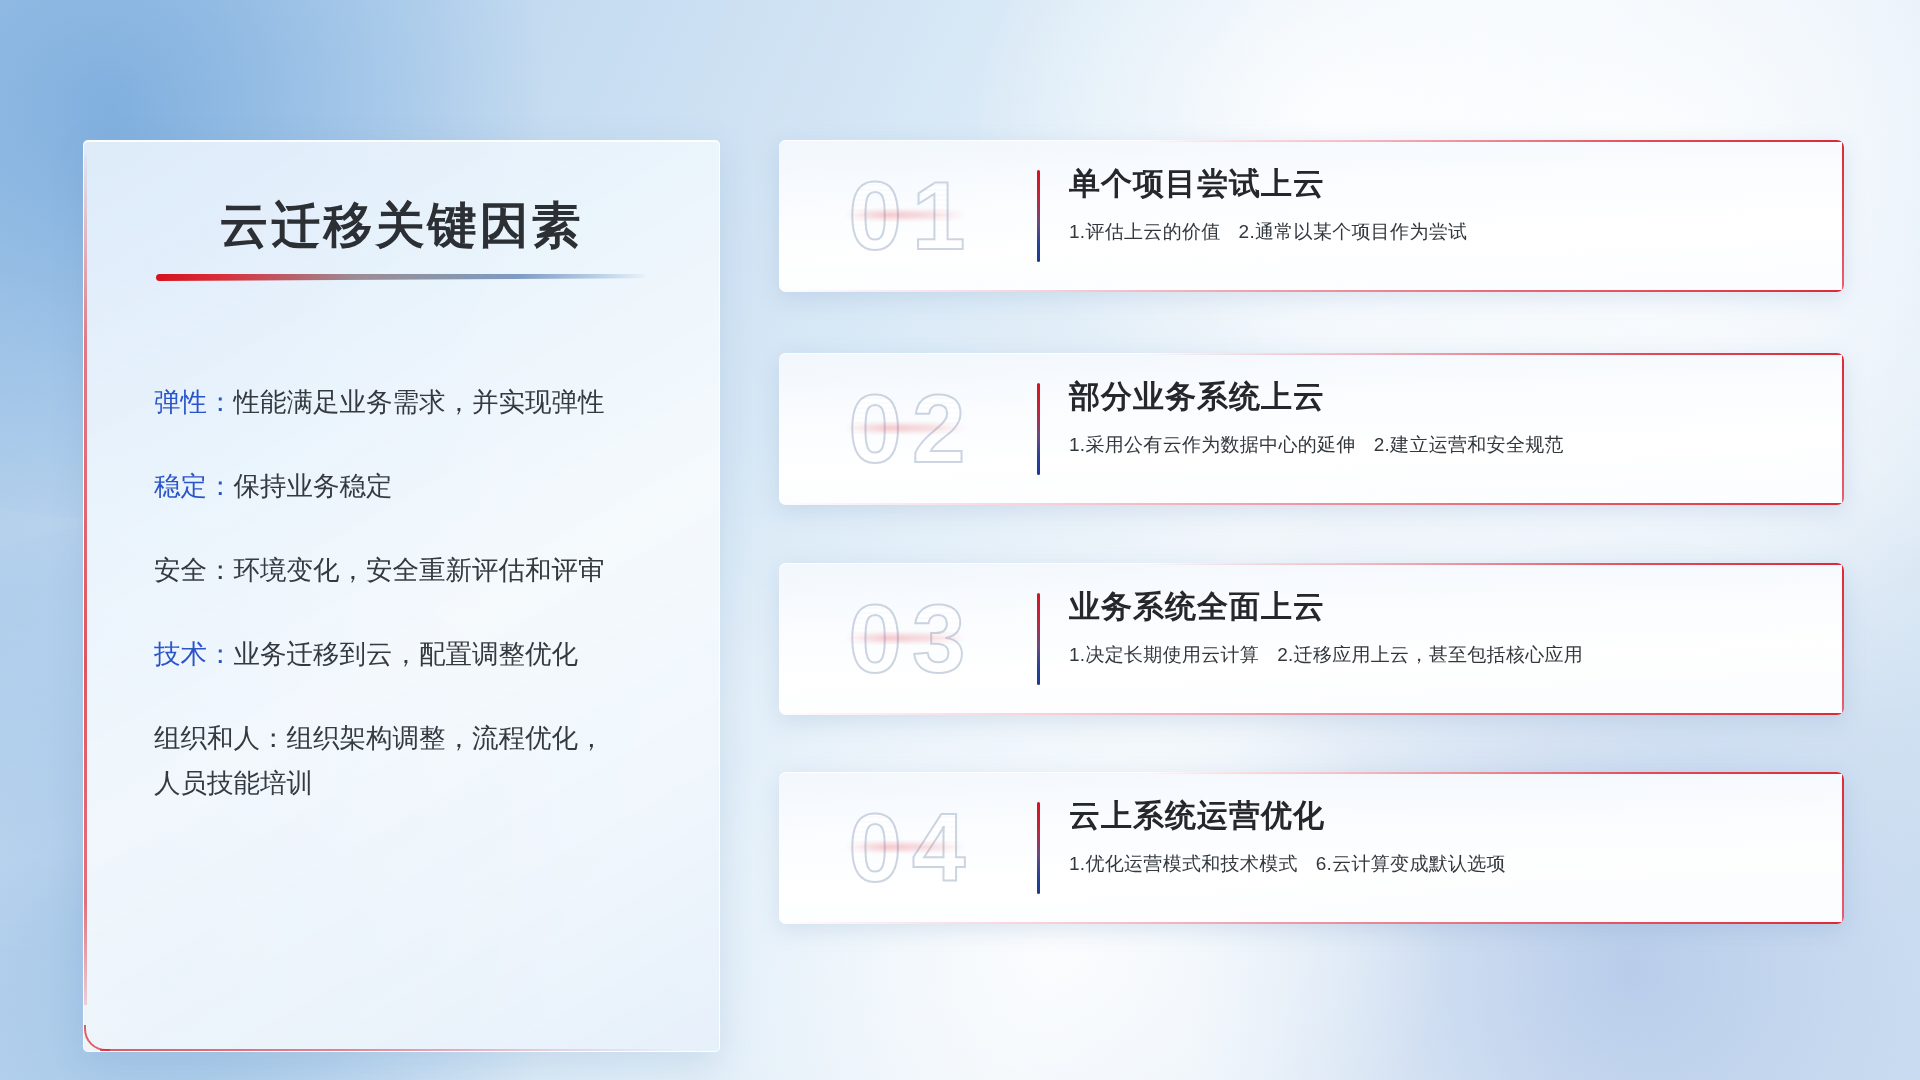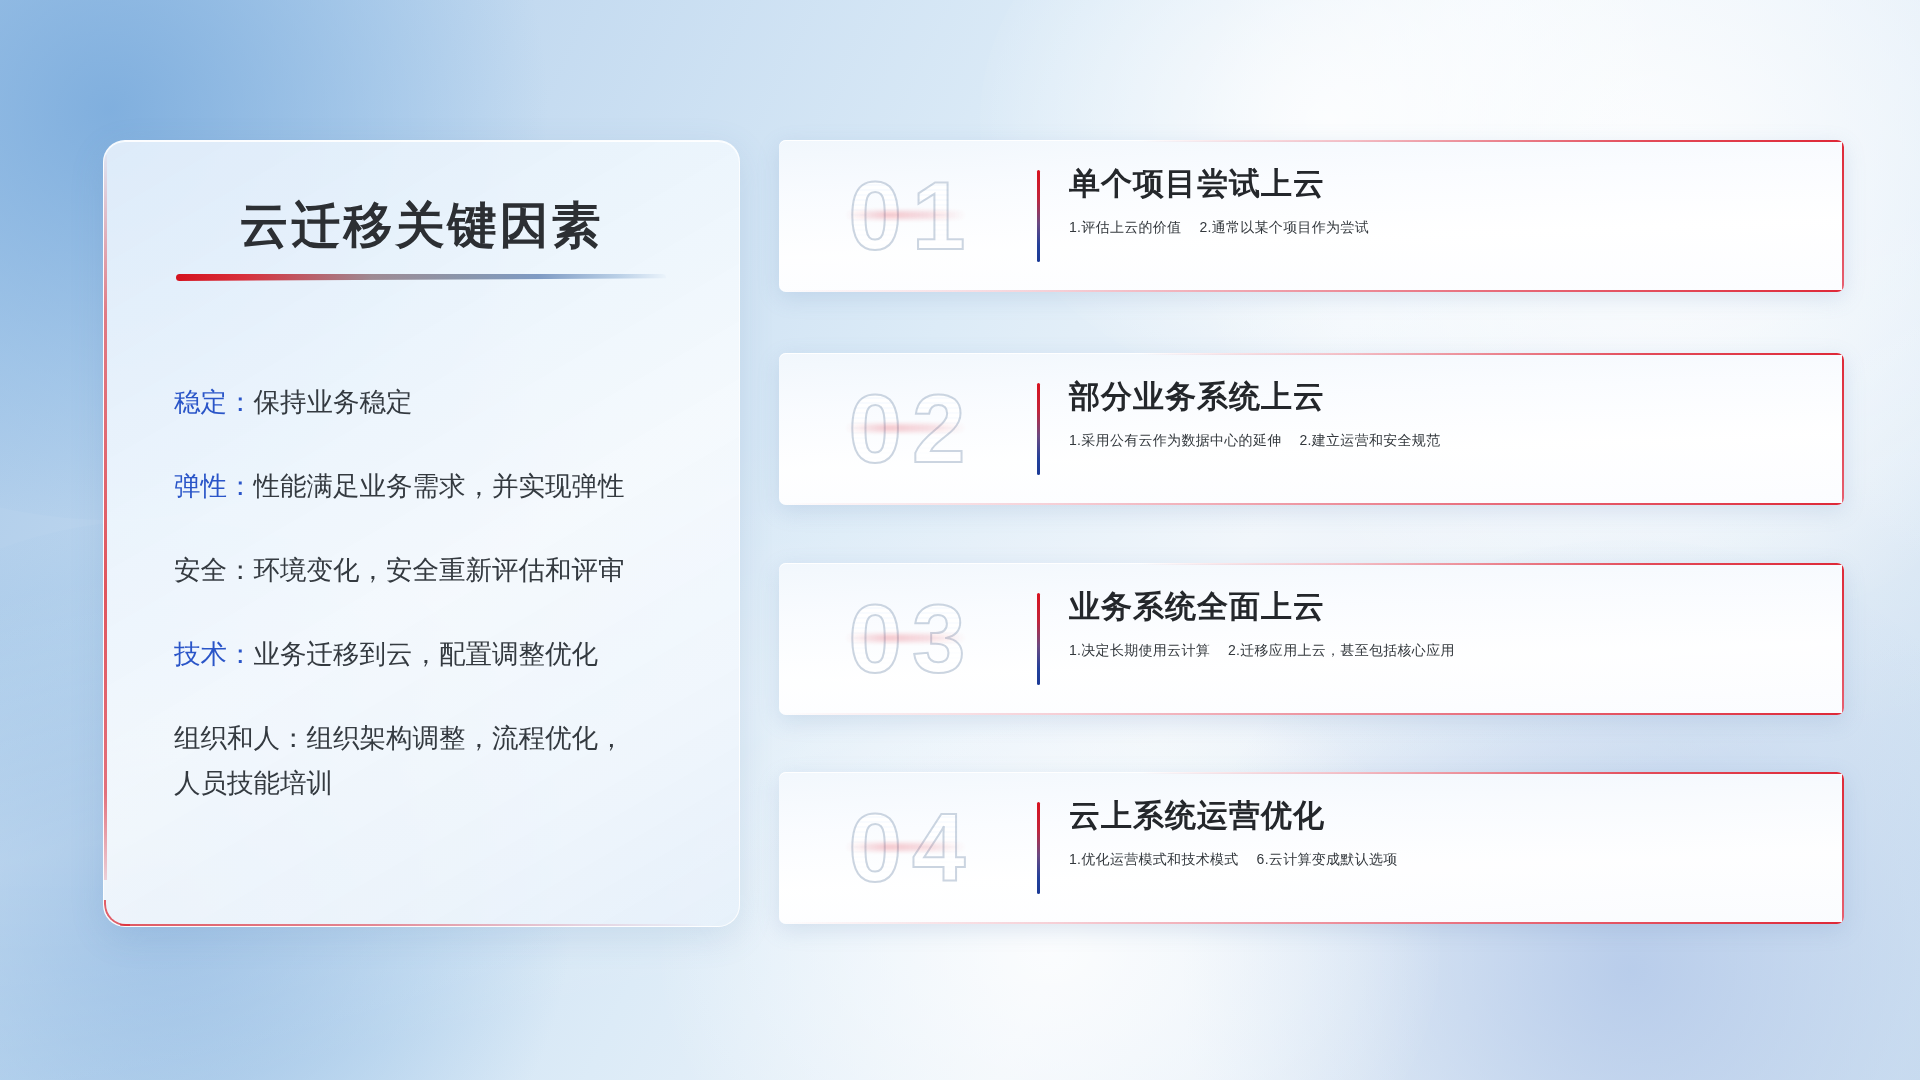--- a/index.html
+++ b/index.html
@@ -30,22 +30,22 @@
         background:radial-gradient(ellipse at 50% 50%,rgba(255,255,255,0.75) 0%,rgba(250,253,255,0.35) 45%,rgba(245,250,255,0) 72%); }
   .g6 { left:980px; top:-160px; width:700px; height:560px;
         background:radial-gradient(ellipse at 50% 50%,rgba(255,255,255,0.8) 0%,rgba(252,254,255,0.3) 50%,rgba(255,255,255,0) 74%); }
   .bg-sheen {
     position:absolute; left:0; right:0; top:0; bottom:0;
     background:linear-gradient(168deg,rgba(255,255,255,0) 40%,rgba(255,255,255,0.22) 58%,rgba(255,255,255,0) 76%);
   }
 
   
   #left-card {
-    position:absolute; left:103px; top:140px; width:637px; height:787px;
-    border-radius:22px;
+    position:absolute; left:83px; top:140px; width:637px; height:912px;
+    border-radius:5px;
     background:linear-gradient(150deg,rgba(226,238,250,0.95) 0%,rgba(238,246,253,0.92) 30%,rgba(248,251,254,0.9) 55%,rgba(240,246,252,0.92) 80%,rgba(230,240,250,0.95) 100%);
     border:1px solid rgba(255,255,255,0.85);
     box-shadow:0 10px 34px rgba(90,130,180,0.16), inset 0 1px 0 rgba(255,255,255,0.9);
     overflow:hidden;
   }
   #left-card .edge-left {
     position:absolute; left:0; top:14px; bottom:46px; width:2.5px;
     background:linear-gradient(180deg,rgba(225,100,110,0.05) 0%,rgba(222,50,60,0.62) 22%,rgba(220,40,50,0.78) 60%,rgba(220,55,70,0.7) 88%,rgba(220,60,80,0.2) 100%);
   }
   #left-card .edge-bottom {
@@ -131,21 +131,21 @@
     border-radius:2px;
   }
 
   .step-body { position:absolute; left:290px; right:40px; top:24px; }
   .step-title {
     font-size:31px; font-weight:bold; color:#24272b;
     letter-spacing:1px; line-height:1.3;
   }
   .step-desc {
     margin-top:15px;
-    font-size:14px; color:#33383d; letter-spacing:0.3px;
+    font-size:19px; color:#33383d; letter-spacing:0.3px;
   }
   .step-desc .gap { display:inline-block; width:18px; }
 </style>
 </head>
 <body>
 
 <div id="bg">
   <div class="bg-base"></div>
   <div class="bg-glow g1"></div>
   <div class="bg-glow g2"></div>
@@ -160,25 +160,25 @@
   <div class="edge-left"></div>
   <div class="edge-bottom"></div>
   <div class="corner-bl"></div>
 
   <h1 id="panel-title">云迁移关键因素</h1>
   <div id="title-underline"></div>
 
   <div id="factor-list">
 
     <div class="factor-row">
+      <span class="factor-label blue">弹性：</span><span class="factor-text">性能满足业务需求，并实现弹性</span>
+    </div>
+
+    <div class="factor-row">
       <span class="factor-label blue">稳定：</span><span class="factor-text">保持业务稳定</span>
-    </div>
-
-    <div class="factor-row">
-      <span class="factor-label blue">弹性：</span><span class="factor-text">性能满足业务需求，并实现弹性</span>
     </div>
 
     <div class="factor-row">
       <span class="factor-label dark">安全：</span><span class="factor-text">环境变化，安全重新评估和评审</span>
     </div>
 
     <div class="factor-row">
       <span class="factor-label blue">技术：</span><span class="factor-text">业务迁移到云，配置调整优化</span>
     </div>
 

